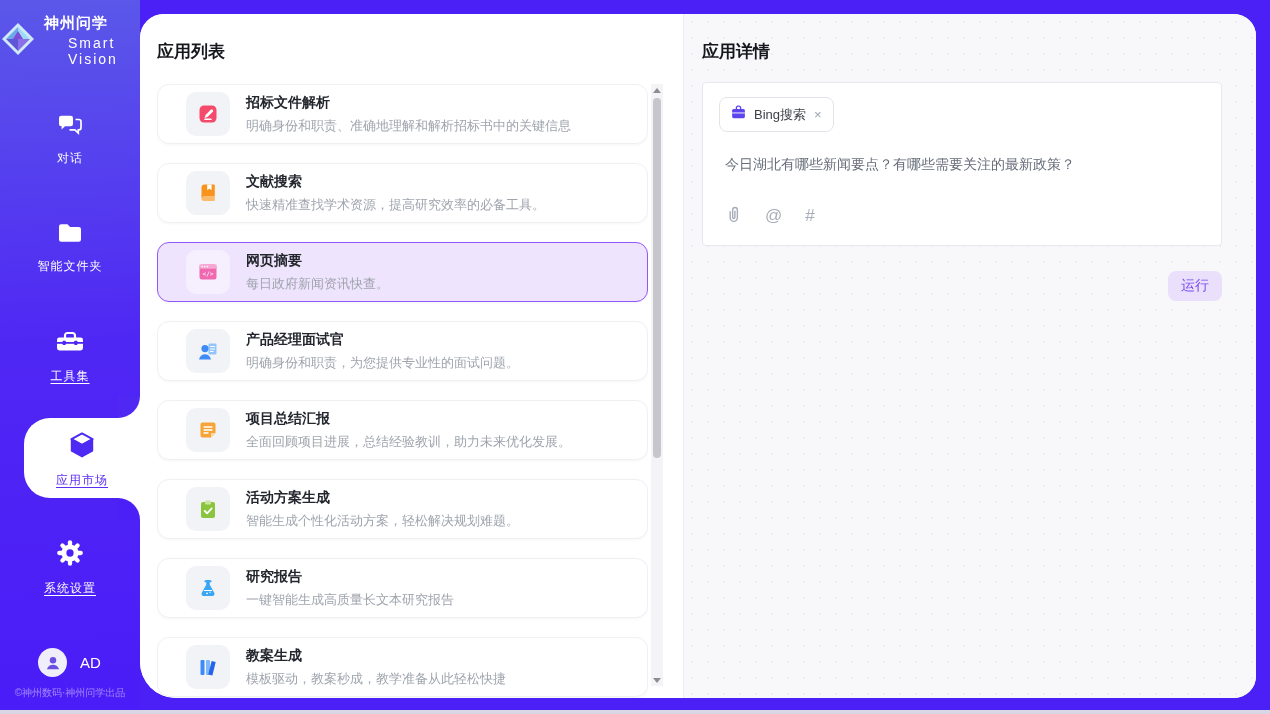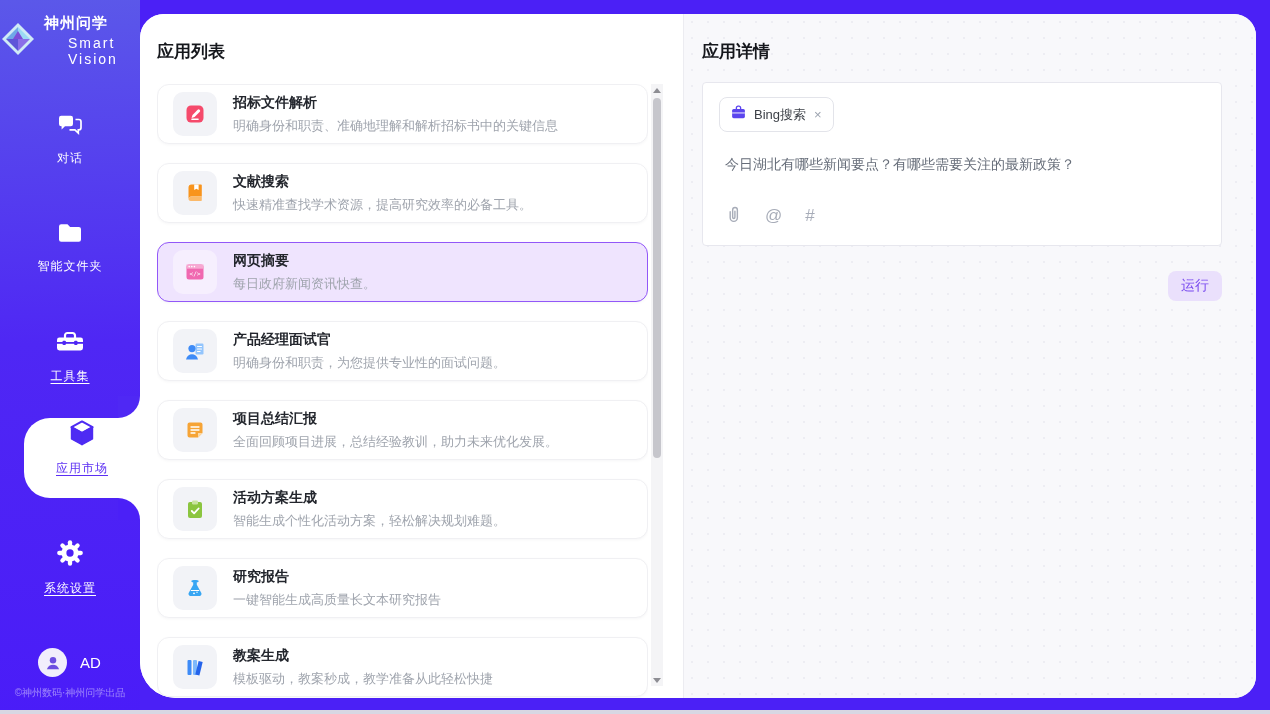--- a/index.html
+++ b/index.html
@@ -13,21 +13,21 @@
   .logo-text { color:#fff; }
   .logo-title { font-size:15px; font-weight:bold; letter-spacing:1px; }
   .logo-sub { font-size:14px; letter-spacing:2px; margin-top:2px;margin-left:24px; }
   .nav-item { position:absolute; left:0; width:140px; text-align:center; color:#fff; cursor:pointer; }
   .nav-item .nav-label { display:block; font-size:12px; margin-top:8px; letter-spacing:1px; }
   .nav-item.u .nav-label { text-decoration:underline; text-underline-offset:3px; }
   .nav-chat { top:110px; } .nav-folder { top:220px; } .nav-tools { top:328px; } .nav-settings { top:538px; }
 
   
   .nav-bubble { position:absolute; left:24px; top:418px; width:116px; height:80px;
-    background:#fff; border-radius:26px 0 0 26px; text-align:center; z-index:2; }
+    background:#fff; border-radius:26px 0 0 26px; text-align:center; padding-top:12px; z-index:2; }
   .nav-bubble .nav-label { display:block; font-size:12px; margin-top:6px; color:#5B2EF3; letter-spacing:1px;
     text-decoration:underline; text-underline-offset:3px; }
   .conn { position:absolute; right:0; width:22px; height:22px; background:#fff; z-index:2; }
   .conn.t { top:396px; } .conn.b { top:498px; }
   .conn i { display:block; width:22px; height:22px; }
   .conn.t i { background:#4F28F4; border-radius:0 0 22px 0; }
   .conn.b i { background:#4B20F7; border-radius:0 22px 0 0; }
 
   .user-row { position:absolute; left:38px; top:648px; display:flex; align-items:center; gap:13px; }
   .avatar { width:29px; height:29px; border-radius:50%; background:#F1EEFC; display:flex; align-items:center; justify-content:center; }
@@ -39,21 +39,21 @@
   .content { position:absolute; left:140px; top:14px; width:1116px; height:684px;
     background:#fff; border-radius:24px 22px 22px 36px; overflow:hidden; display:flex; z-index:1; }
   .bottom-strip { position:absolute; left:0; bottom:0; width:1270px; height:4px; background:#D8D7E3; z-index:4; }
 
   
   .list-panel { width:544px; position:relative; background:#fff; border-right:1px solid #ECECF1; }
   .panel-title { position:absolute; top:26px; left:17px; font-size:17px; font-weight:bold; color:#15171C; }
   .detail-panel .panel-title { left:18px; }
   .cards { position:absolute; top:70px; left:17px; width:491px; bottom:0; overflow:hidden; }
   .card { height:60px; border:1px solid #F0F0F3; border-radius:12px; margin-bottom:19px;
-    display:flex; align-items:center; gap:16px; padding:0 15px; background:#fff;
+    display:flex; align-items:center; gap:16px; padding:0 28px; background:#fff;
     box-shadow:0 1px 3px rgba(17,24,39,.04); cursor:pointer; }
   .card.selected { background:#EFE4FE; border:1.5px solid #9257F8; }
   .tile { width:44px; height:44px; border-radius:10px; background:#F2F3F7; flex:0 0 44px;
     display:flex; align-items:center; justify-content:center; }
   .card.selected .tile { background:#F6EFFE; }
   .card-title { font-size:14px; font-weight:bold; color:#23262D; }
   .card-desc { font-size:13px; color:#9FA4AD; margin-top:5px; }
 
   
   .scrollbar { position:absolute; top:70px; right:20px; width:12px; height:602px; background:#F4F4F6; z-index:3; }

